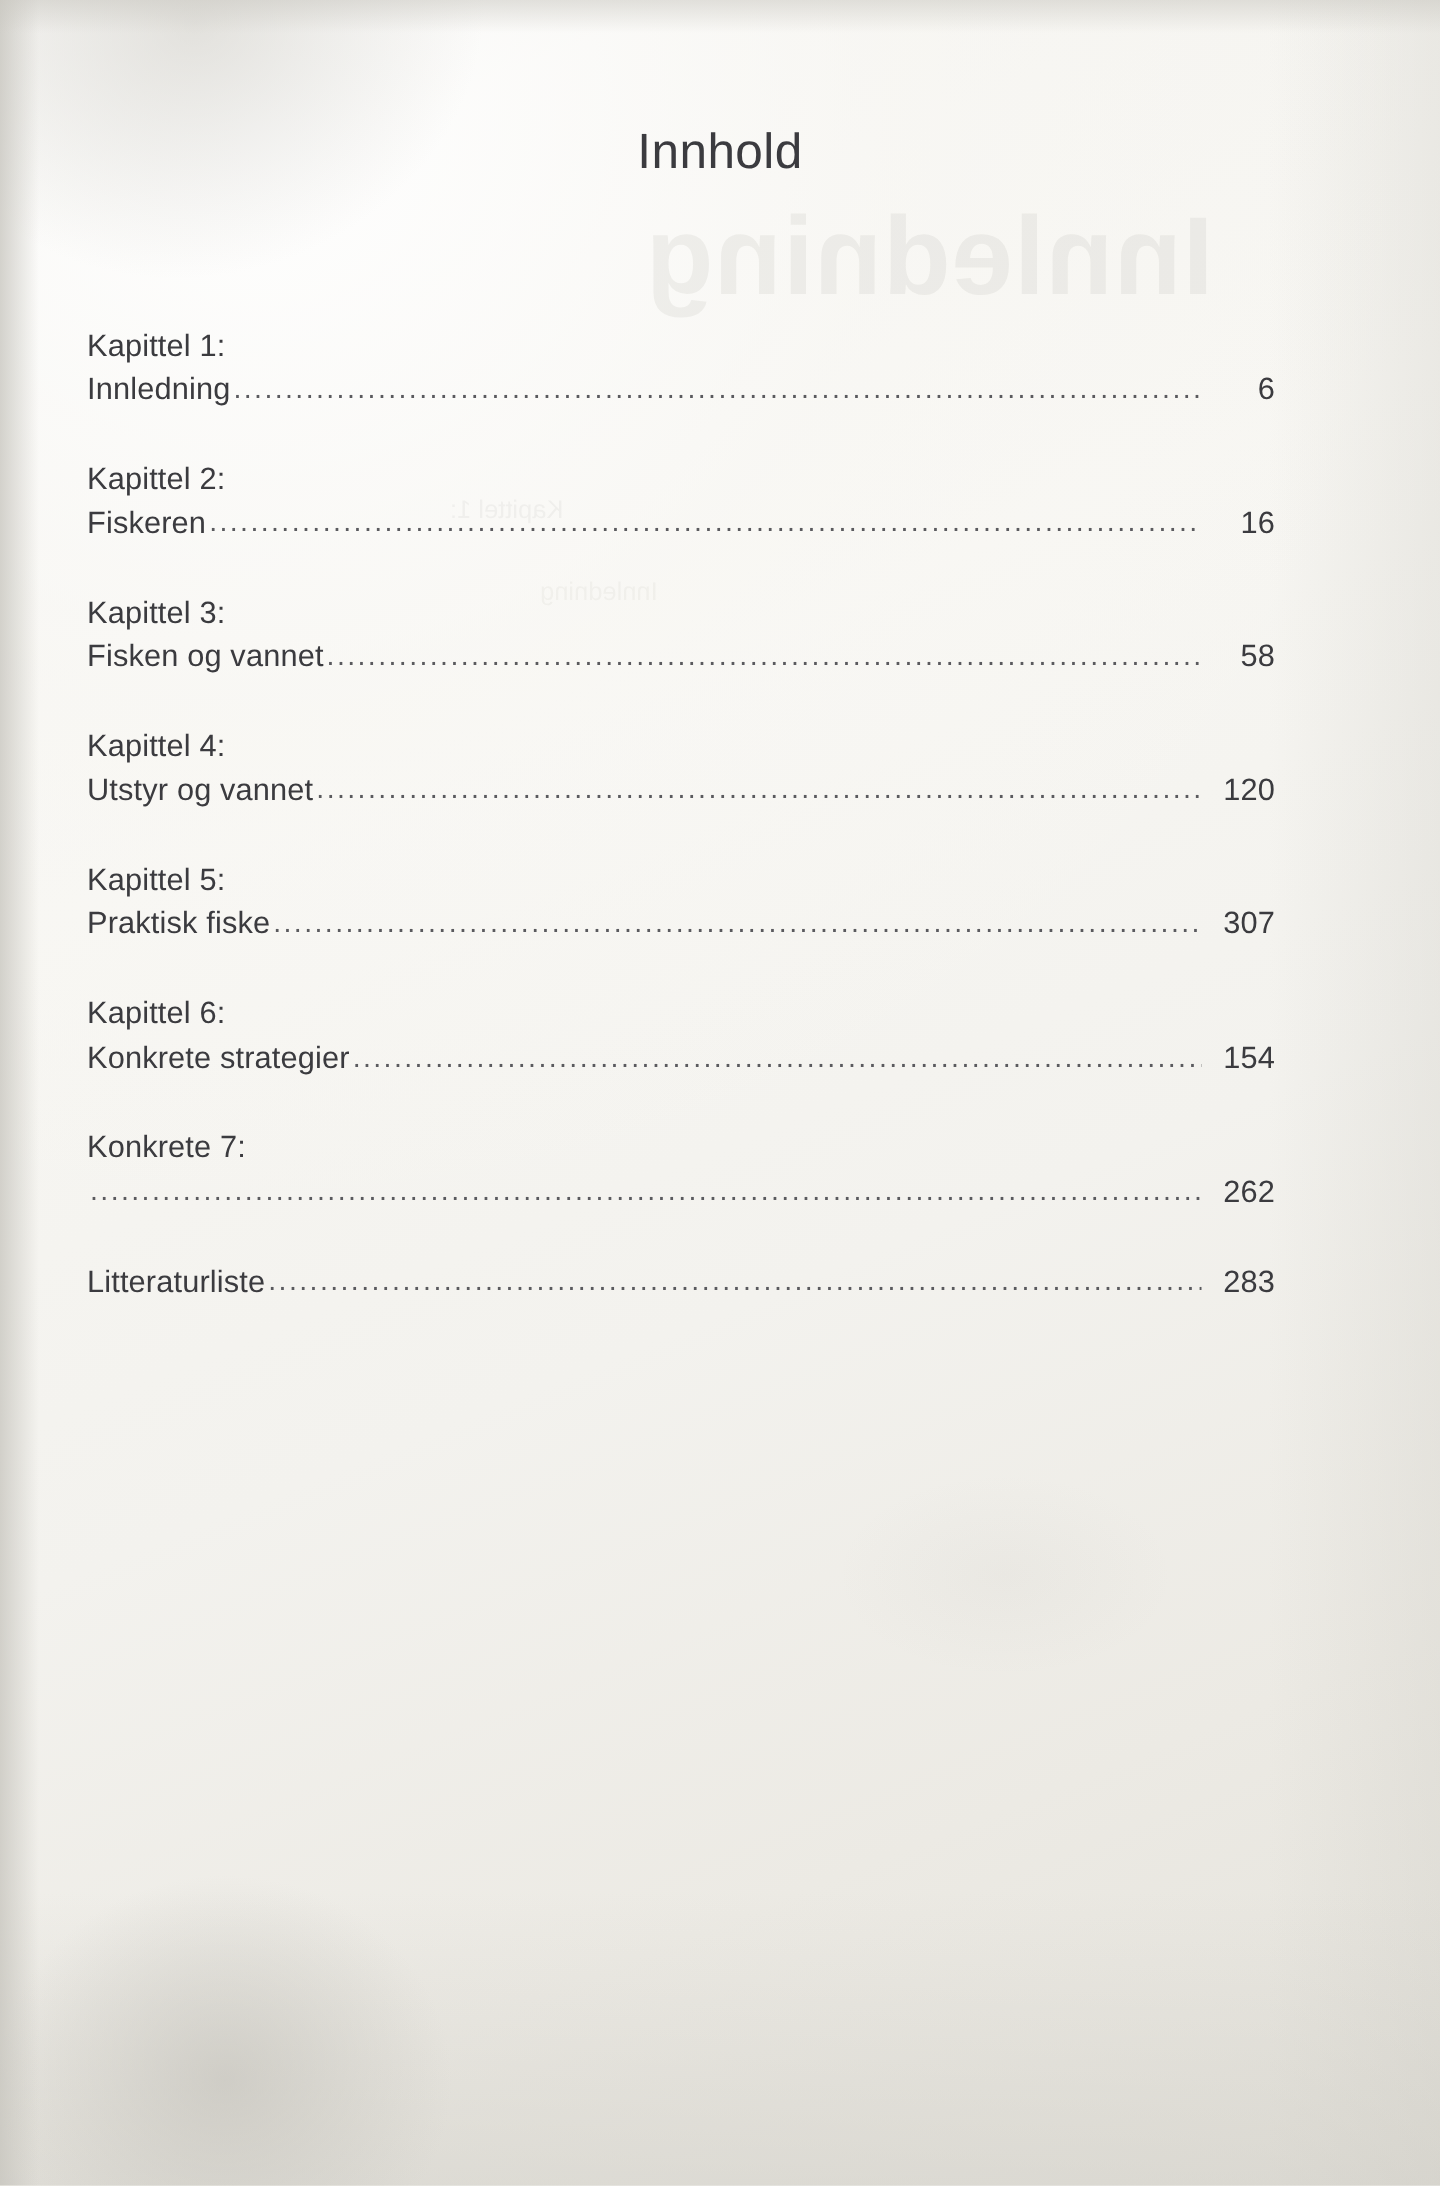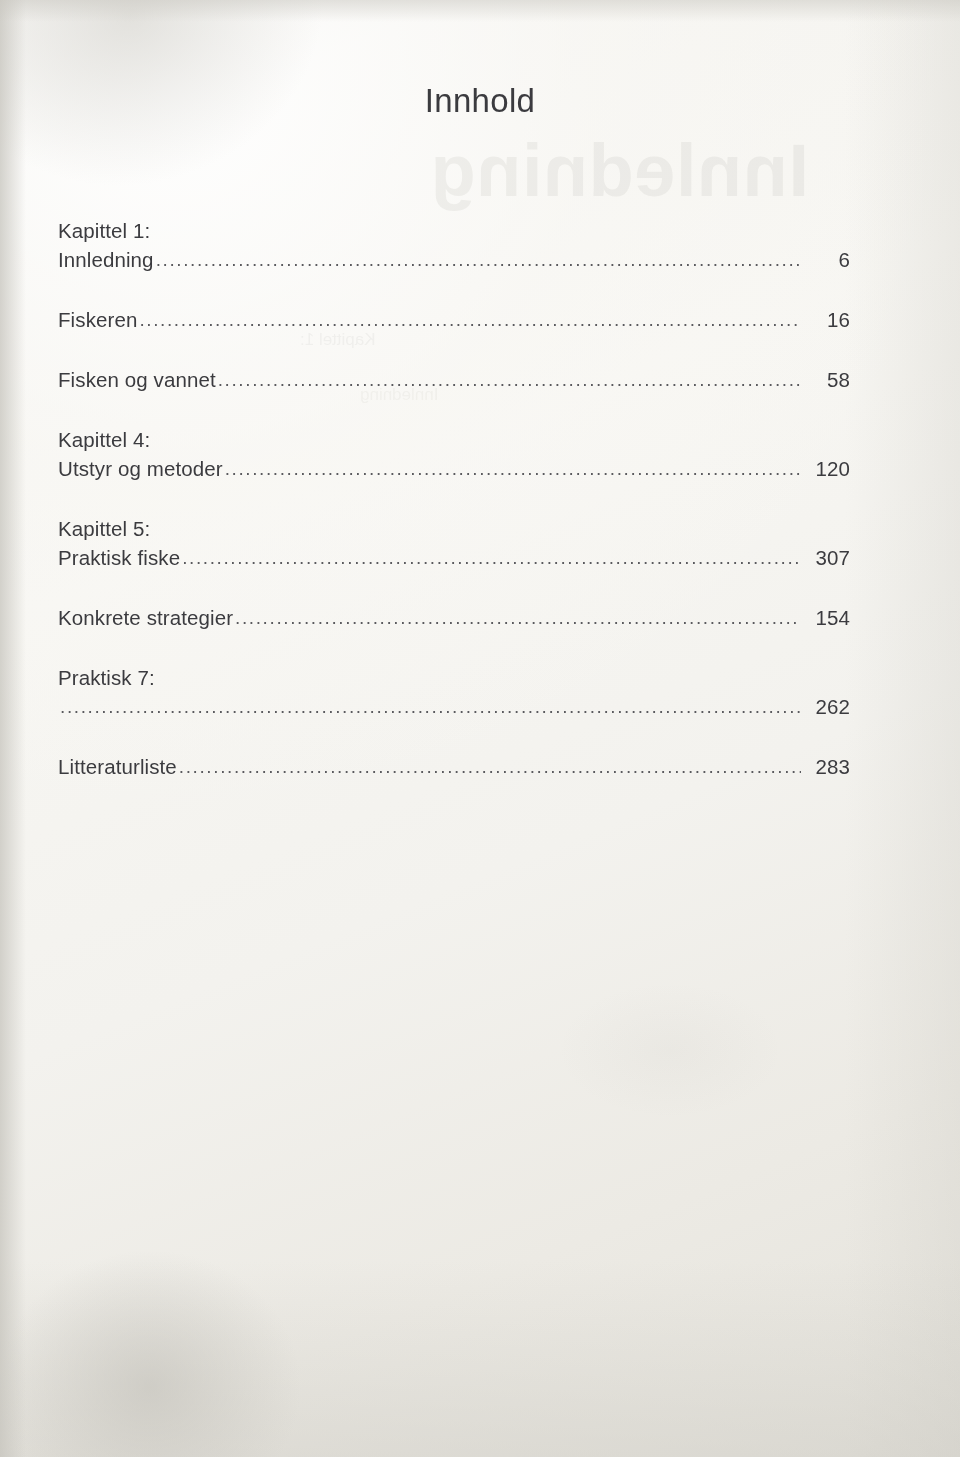--- a/index.html
+++ b/index.html
@@ -215,63 +215,66 @@
       <div class="toc-entry">
         <div class="chapter-label">Kapittel 1:</div>
         <div class="entry-line">
           <span class="entry-title">Innledning</span>
           <span class="dots">......................................................................................................................................................................................................</span>
           <span class="entry-page">6</span>
         </div>
       </div>
 
       <div class="toc-entry">
+        <div class="chapter-label">Kapittel 2:</div>
         <div class="entry-line">
           <span class="entry-title">Fiskeren</span>
           <span class="dots">......................................................................................................................................................................................................</span>
           <span class="entry-page">16</span>
         </div>
       </div>
 
       <div class="toc-entry">
+        <div class="chapter-label">Kapittel 3:</div>
         <div class="entry-line">
           <span class="entry-title">Fisken og vannet</span>
           <span class="dots">......................................................................................................................................................................................................</span>
           <span class="entry-page">58</span>
         </div>
       </div>
 
       <div class="toc-entry">
         <div class="chapter-label">Kapittel 4:</div>
         <div class="entry-line">
-          <span class="entry-title">Utstyr og metoder</span>
+          <span class="entry-title">Utstyr og vannet</span>
           <span class="dots">......................................................................................................................................................................................................</span>
           <span class="entry-page">120</span>
         </div>
       </div>
 
       <div class="toc-entry">
         <div class="chapter-label">Kapittel 5:</div>
         <div class="entry-line">
           <span class="entry-title">Praktisk fiske</span>
           <span class="dots">......................................................................................................................................................................................................</span>
           <span class="entry-page">307</span>
         </div>
       </div>
 
       <div class="toc-entry">
+        <div class="chapter-label">Kapittel 6:</div>
         <div class="entry-line">
           <span class="entry-title">Konkrete strategier</span>
           <span class="dots">......................................................................................................................................................................................................</span>
           <span class="entry-page">154</span>
         </div>
       </div>
 
       <div class="toc-entry">
-        <div class="chapter-label">Praktisk 7:</div>
+        <div class="chapter-label">Konkrete 7:</div>
         <div class="entry-line">
           <span class="dots">......................................................................................................................................................................................................</span>
           <span class="entry-page">262</span>
         </div>
       </div>
 
       <div class="toc-entry single">
         <div class="entry-line">
           <span class="entry-title">Litteraturliste</span>
           <span class="dots">......................................................................................................................................................................................................</span>

